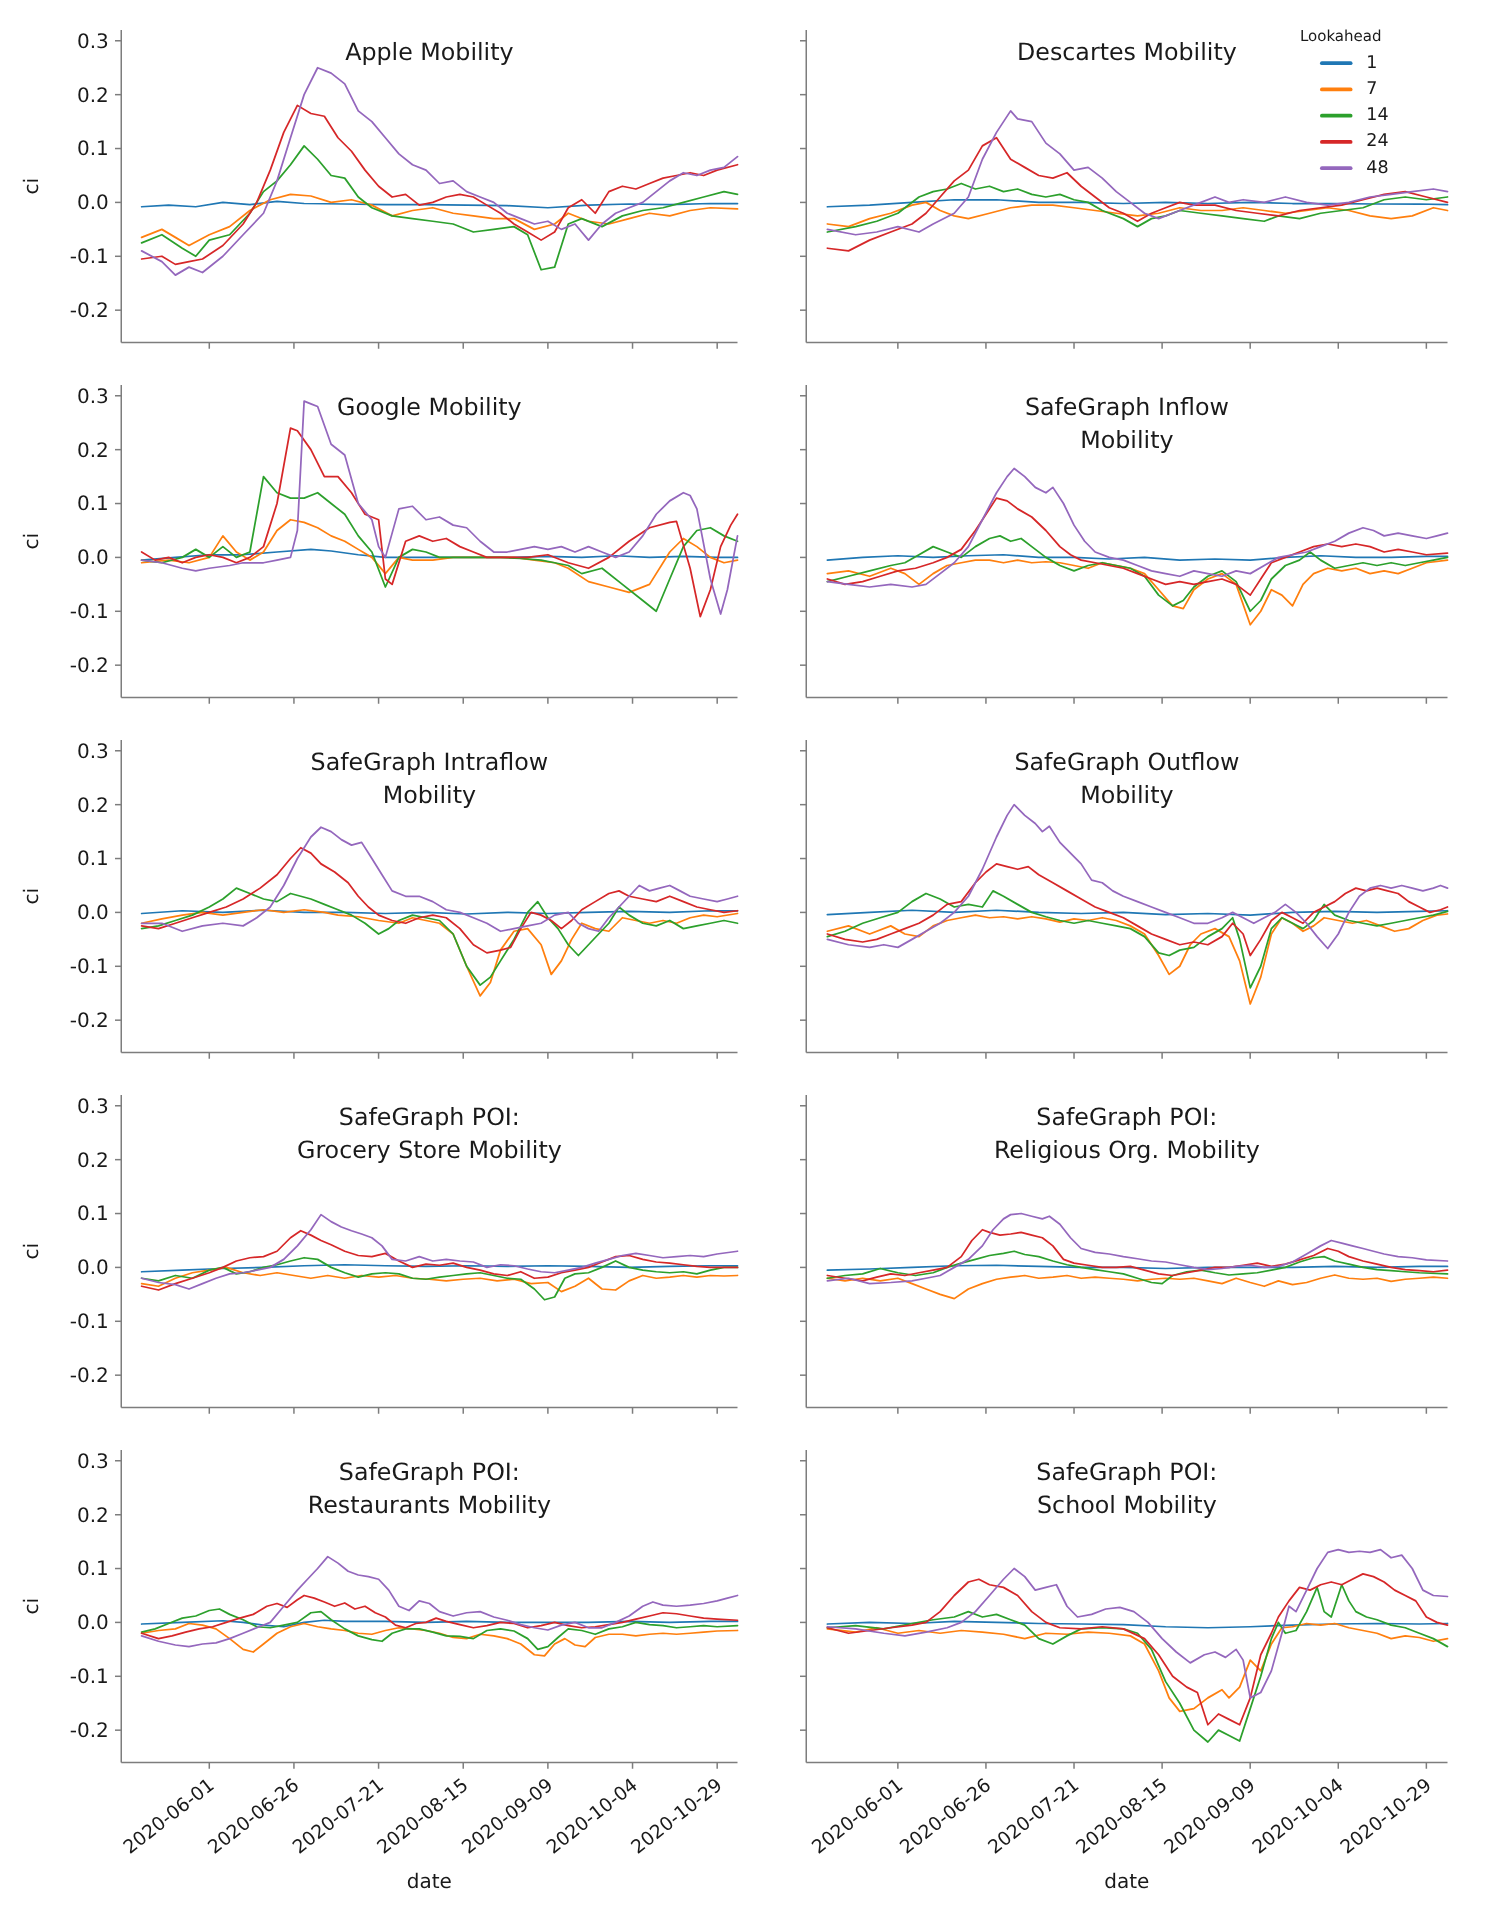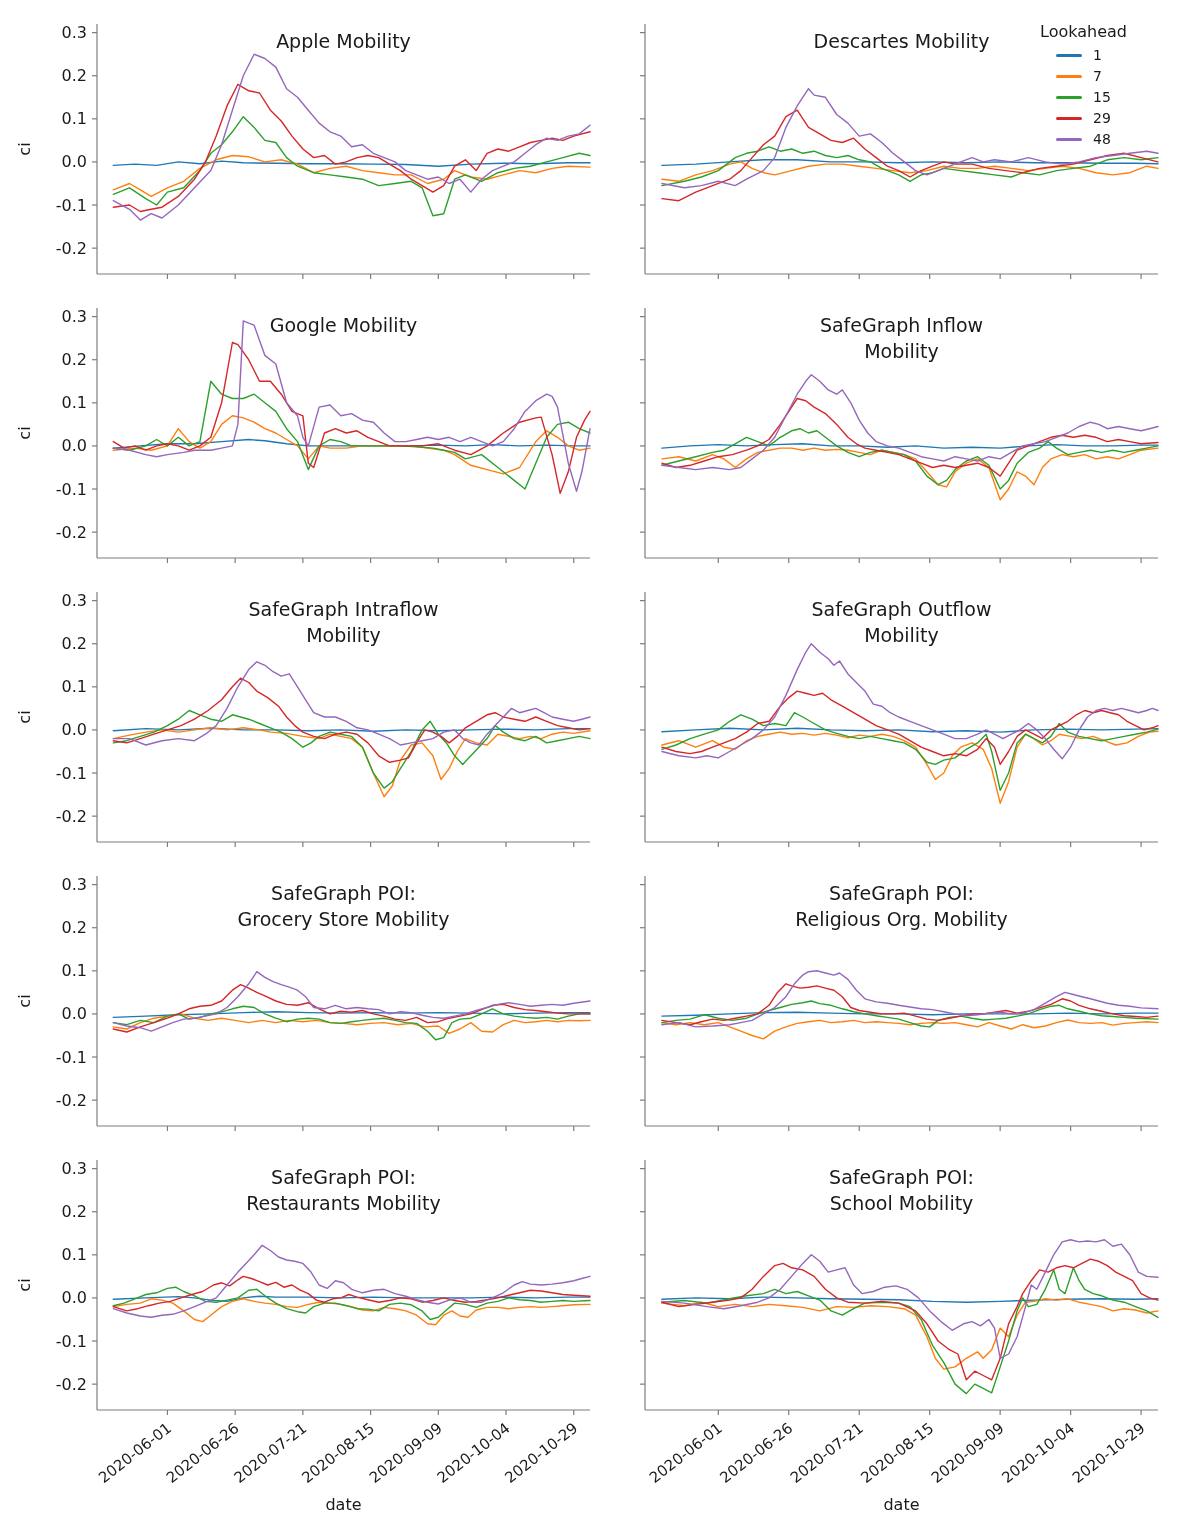--- a/index.html
+++ b/index.html
@@ -4,21 +4,21 @@
 <style>
   html,body{margin:0;padding:0;}
   body{
     width:1196px;height:1530px;background:#ffffff;
     font-family:"DejaVu Sans", sans-serif;position:relative;overflow:hidden;
   }
   .grid{display:grid;grid-template-columns:600px 596px;}
   svg.chart{display:block;}
   svg text{font-family:"DejaVu Sans", sans-serif;}
   .legend{position:absolute;top:22px;left:1040px;z-index:2;background:transparent;}
-  .legend-title{font-size:16px;color:#1a1a1a;margin-bottom:7px;}
+  .legend-title{font-size:12px;color:#1a1a1a;margin-bottom:7px;}
   .legend-item{display:flex;align-items:center;margin:0 0 7px 16px;}
   .swatch{display:inline-block;width:26px;height:3px;border-radius:1.5px;margin-right:11px;}
   .legend-label{font-size:14px;color:#1a1a1a;line-height:14px;}
 </style>
 </head>
 <body>
 
 <div class="figure">
   <div class="grid">
     <div class="cell">
@@ -336,24 +336,24 @@
     <div class="legend-item">
         <span class="swatch" style="background: rgb(31, 119, 180);"></span>
         <span class="legend-label">1</span>
       </div>
     <div class="legend-item">
         <span class="swatch" style="background: rgb(255, 127, 14);"></span>
         <span class="legend-label">7</span>
       </div>
     <div class="legend-item">
         <span class="swatch" style="background: rgb(44, 160, 44);"></span>
-        <span class="legend-label">15</span>
+        <span class="legend-label">14</span>
       </div>
     <div class="legend-item">
         <span class="swatch" style="background: rgb(214, 39, 40);"></span>
-        <span class="legend-label">29</span>
+        <span class="legend-label">24</span>
       </div>
     <div class="legend-item">
         <span class="swatch" style="background: rgb(148, 103, 189);"></span>
         <span class="legend-label">48</span>
       </div>
   </div>
 </div>
 
 </body></html>

